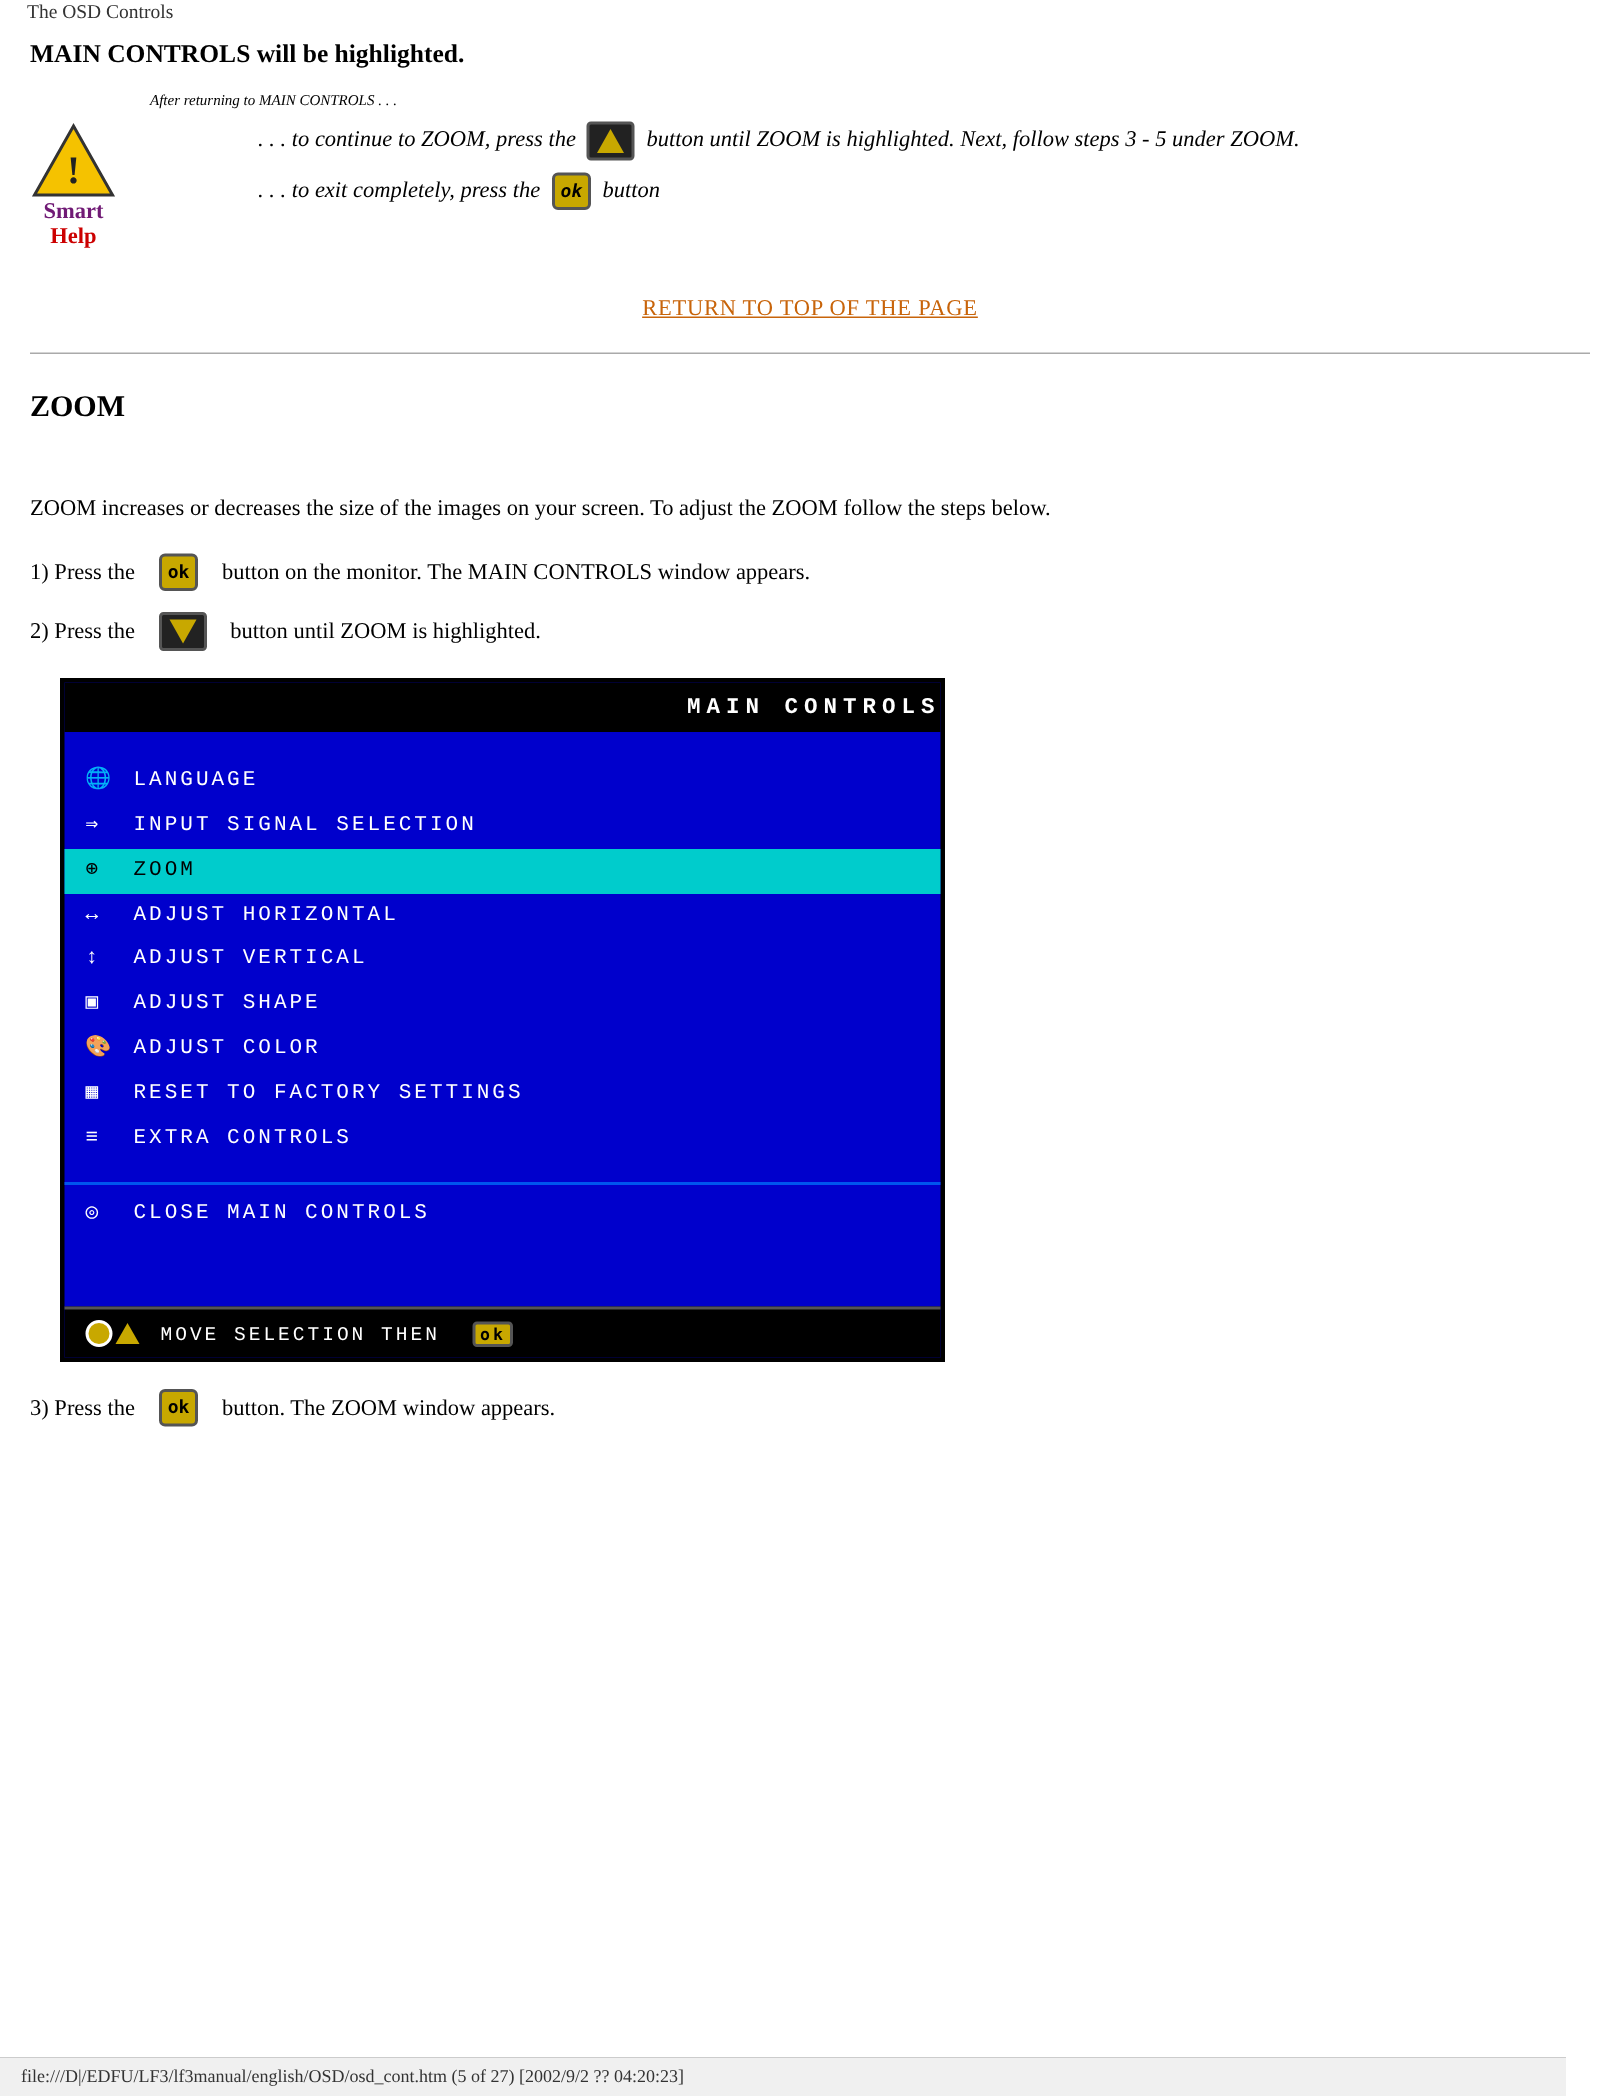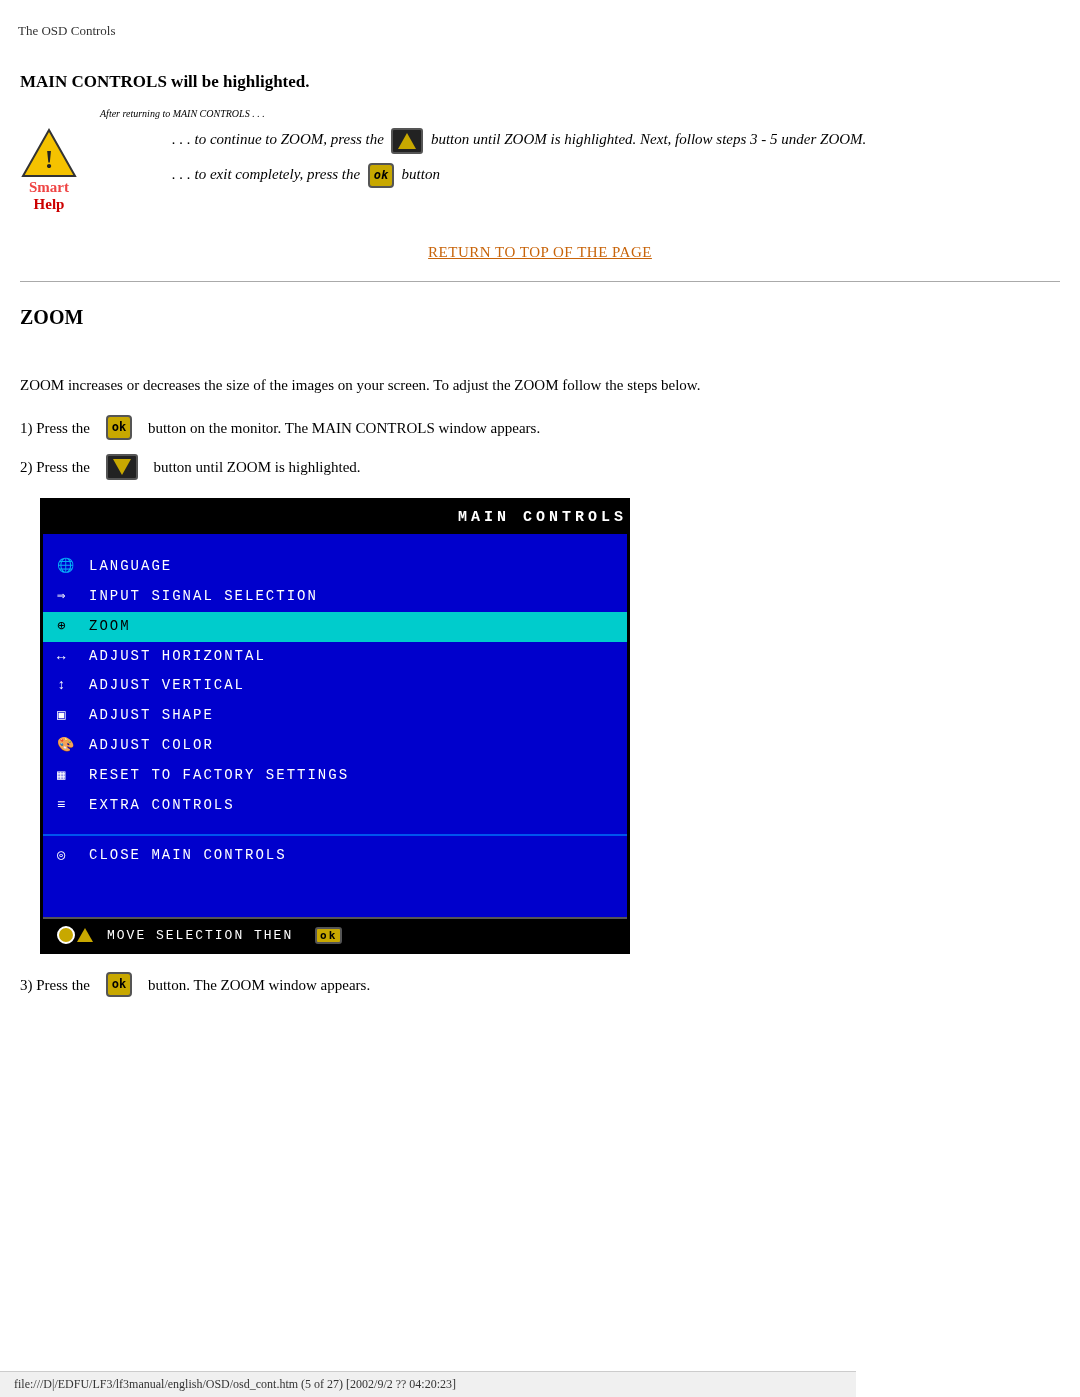--- a/index.html
+++ b/index.html
@@ -8,21 +8,21 @@
       font-size: 16px;
       background: #fff;
       color: #000;
       width: 1080px;
       min-height: 1397px;
       position: relative;
     }
     .top-bar {
       font-size: 13px;
       color: #333;
-      padding: 23px 18px;
+      padding: 0 18px;
       border-bottom: none;
     }
     .content {
       padding: 10px 20px 60px 20px;
     }
     .main-controls-highlighted {
       font-size: 17px;
       font-weight: bold;
       margin-bottom: 16px;
     }
@@ -35,21 +35,21 @@
       display: flex;
       flex-direction: column;
       align-items: center;
       margin-right: 14px;
       flex-shrink: 0;
     }
     .warning-triangle {
       width: 58px;
       height: 52px;
     }
-    .smart-label { color: #ef4444; font-size: 15px; font-weight: bold; }
+    .smart-label { color: #701a75; font-size: 15px; font-weight: bold; }
     .help-label { color: #cc0000; font-size: 15px; font-weight: bold; }
     .after-returning {
       font-style: italic;
       font-size: 10px;
       margin-bottom: 8px;
       margin-left: 80px;
     }
     .instruction-block {
       font-style: italic;
       font-size: 15px;
@@ -224,21 +224,21 @@
       padding: 0 3px;
       font-size: 11px;
       font-weight: bold;
       color: #000;
       font-family: monospace;
     }
     .bottom-status {
       position: fixed;
       bottom: 0;
       left: 0;
-      width: 856px;
+      width: 1044px;
       background: #f0f0f0;
       border-top: 1px solid #ccc;
       font-size: 12px;
       color: #333;
       padding: 5px 14px;
     }
     .osd-spacer { height: 8px; }
     .close-row {
       border-top: 2px solid #0055ee;
       margin-top: 6px;

